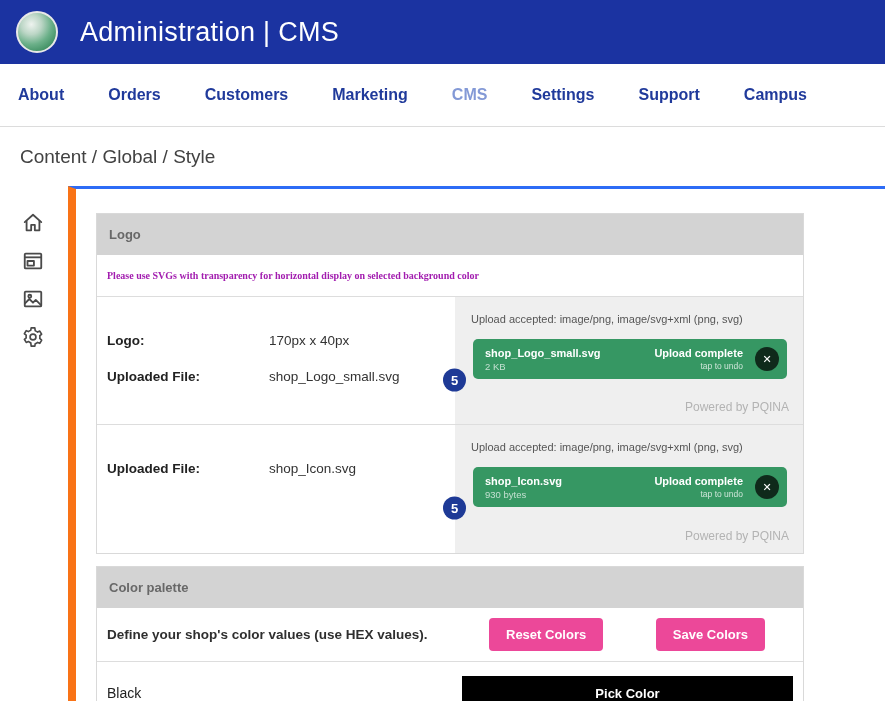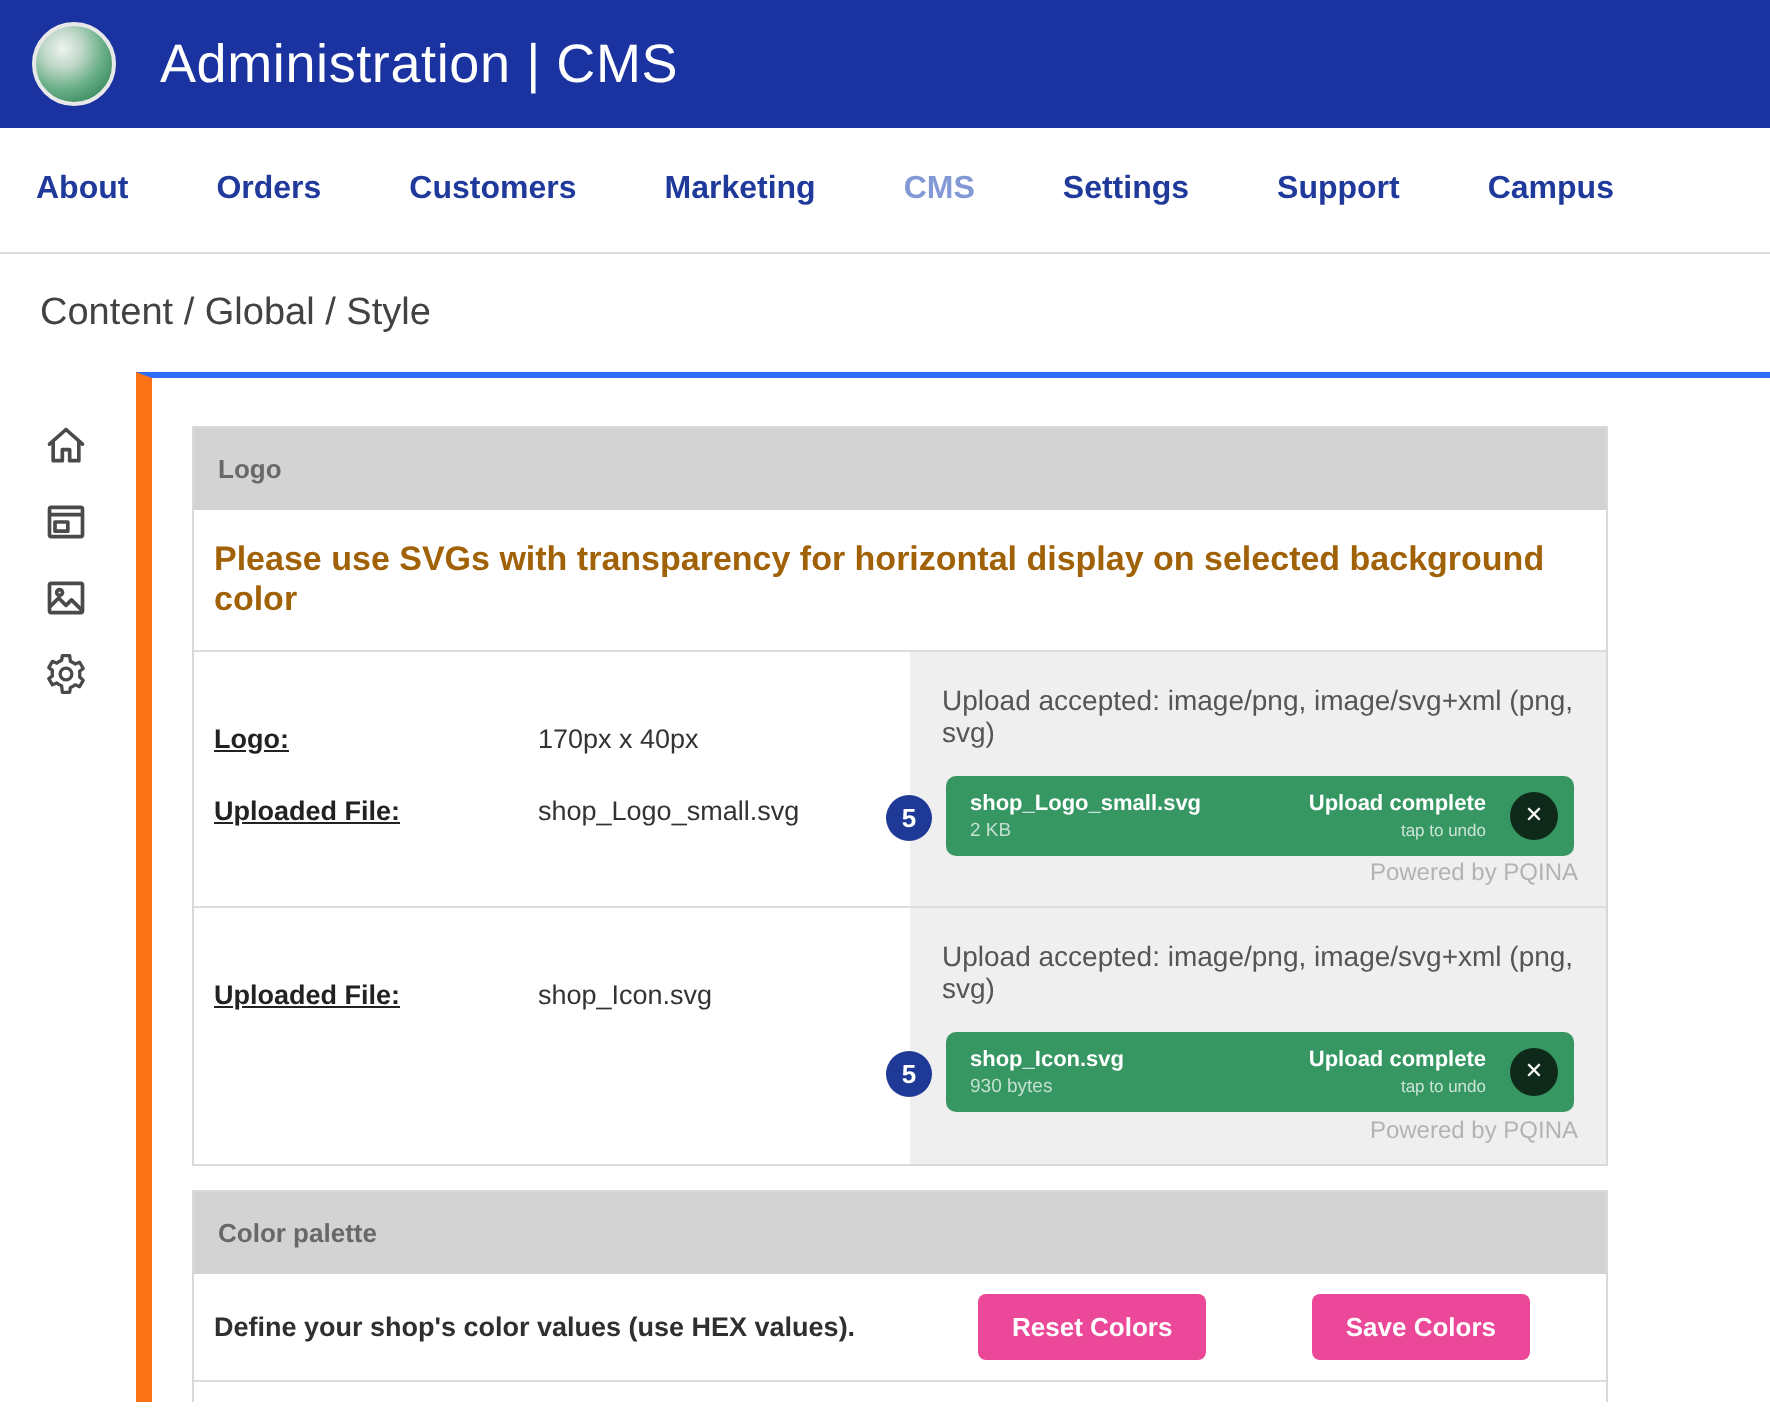--- a/index.html
+++ b/index.html
@@ -30,36 +30,36 @@
   .side-icon { width:22px; height:22px; cursor:pointer; color:#4a4a4a; }
   .side-icon svg { width:22px; height:22px; display:block; }
 
   .panel { flex:1; border-left:8px solid #f97316; border-top:3px solid #2d6cf6;
            background:#fff; padding:24px 0 0 20px; overflow:hidden; }
 
   .table { width:708px; border:1px solid #d9d9d9; background:#fff; }
   .table + .table { margin-top:12px; }
   .section-header { background:#d3d3d3; color:#686868; font-weight:bold; font-size:13px;
                     padding:13px 12px; }
-  .note-row { font-weight:bold; font-size:17px; color:#a16207; padding:15px 10px;
-              border-bottom:1px solid #ddd; }
+  .note-row { font-weight:bold; font-size:10px; color:#a21caf; padding:15px 10px;
+              border-bottom:1px solid #ddd;font-family:Liberation Serif, serif; }
 
   
   .upload-row { display:flex; border-bottom:1px solid #ddd; min-height:128px; }
   .upload-row:last-of-type { border-bottom:none; }
   .row-left { width:358px; flex:none; position:relative; padding:36px 0 0 10px; }
   .pair { margin-bottom:21px; font-size:13.5px; }
-  .plabel { display:inline-block; width:162px; font-weight:bold; color:#222;text-decoration:underline; }
+  .plabel { display:inline-block; width:162px; font-weight:bold; color:#222; }
   .pvalue { color:#333; }
   .badge { position:absolute; right:-11px; top:65%; transform:translateY(-50%);
            width:23px; height:23px; border-radius:50%; background:#1e3a96; color:#fff;
            font-size:13px; font-weight:bold; display:flex; align-items:center; justify-content:center; z-index:2; }
 
   .row-right { flex:1; background:#efefef; padding:16px 14px 10px 16px; display:flex; flex-direction:column; }
-  .upload-hint { font-size:14px; color:#555; margin-bottom:14px; }
+  .upload-hint { font-size:11px; color:#555; margin-bottom:14px; }
   .filepond-bar { height:40px; border-radius:5px; background:#369763; display:flex; align-items:center;
                   padding:0 44px 0 12px; position:relative; margin:0 2px; }
   .fp-name { font-size:11px; font-weight:bold; color:#fff; }
   .fp-size { font-size:9.5px; color:rgba(255,255,255,.7); margin-top:2px; }
   .fp-right { margin-left:auto; text-align:right; }
   .fp-status { font-size:11px; font-weight:bold; color:#fff; }
   .fp-sub { font-size:8.5px; color:rgba(255,255,255,.75); margin-top:2px; }
   .fp-close { position:absolute; right:8px; top:50%; transform:translateY(-50%);
               width:24px; height:24px; border-radius:50%; border:none; background:rgba(0,0,0,.72);
               color:#fff; font-size:11px; line-height:1; display:flex; align-items:center;

